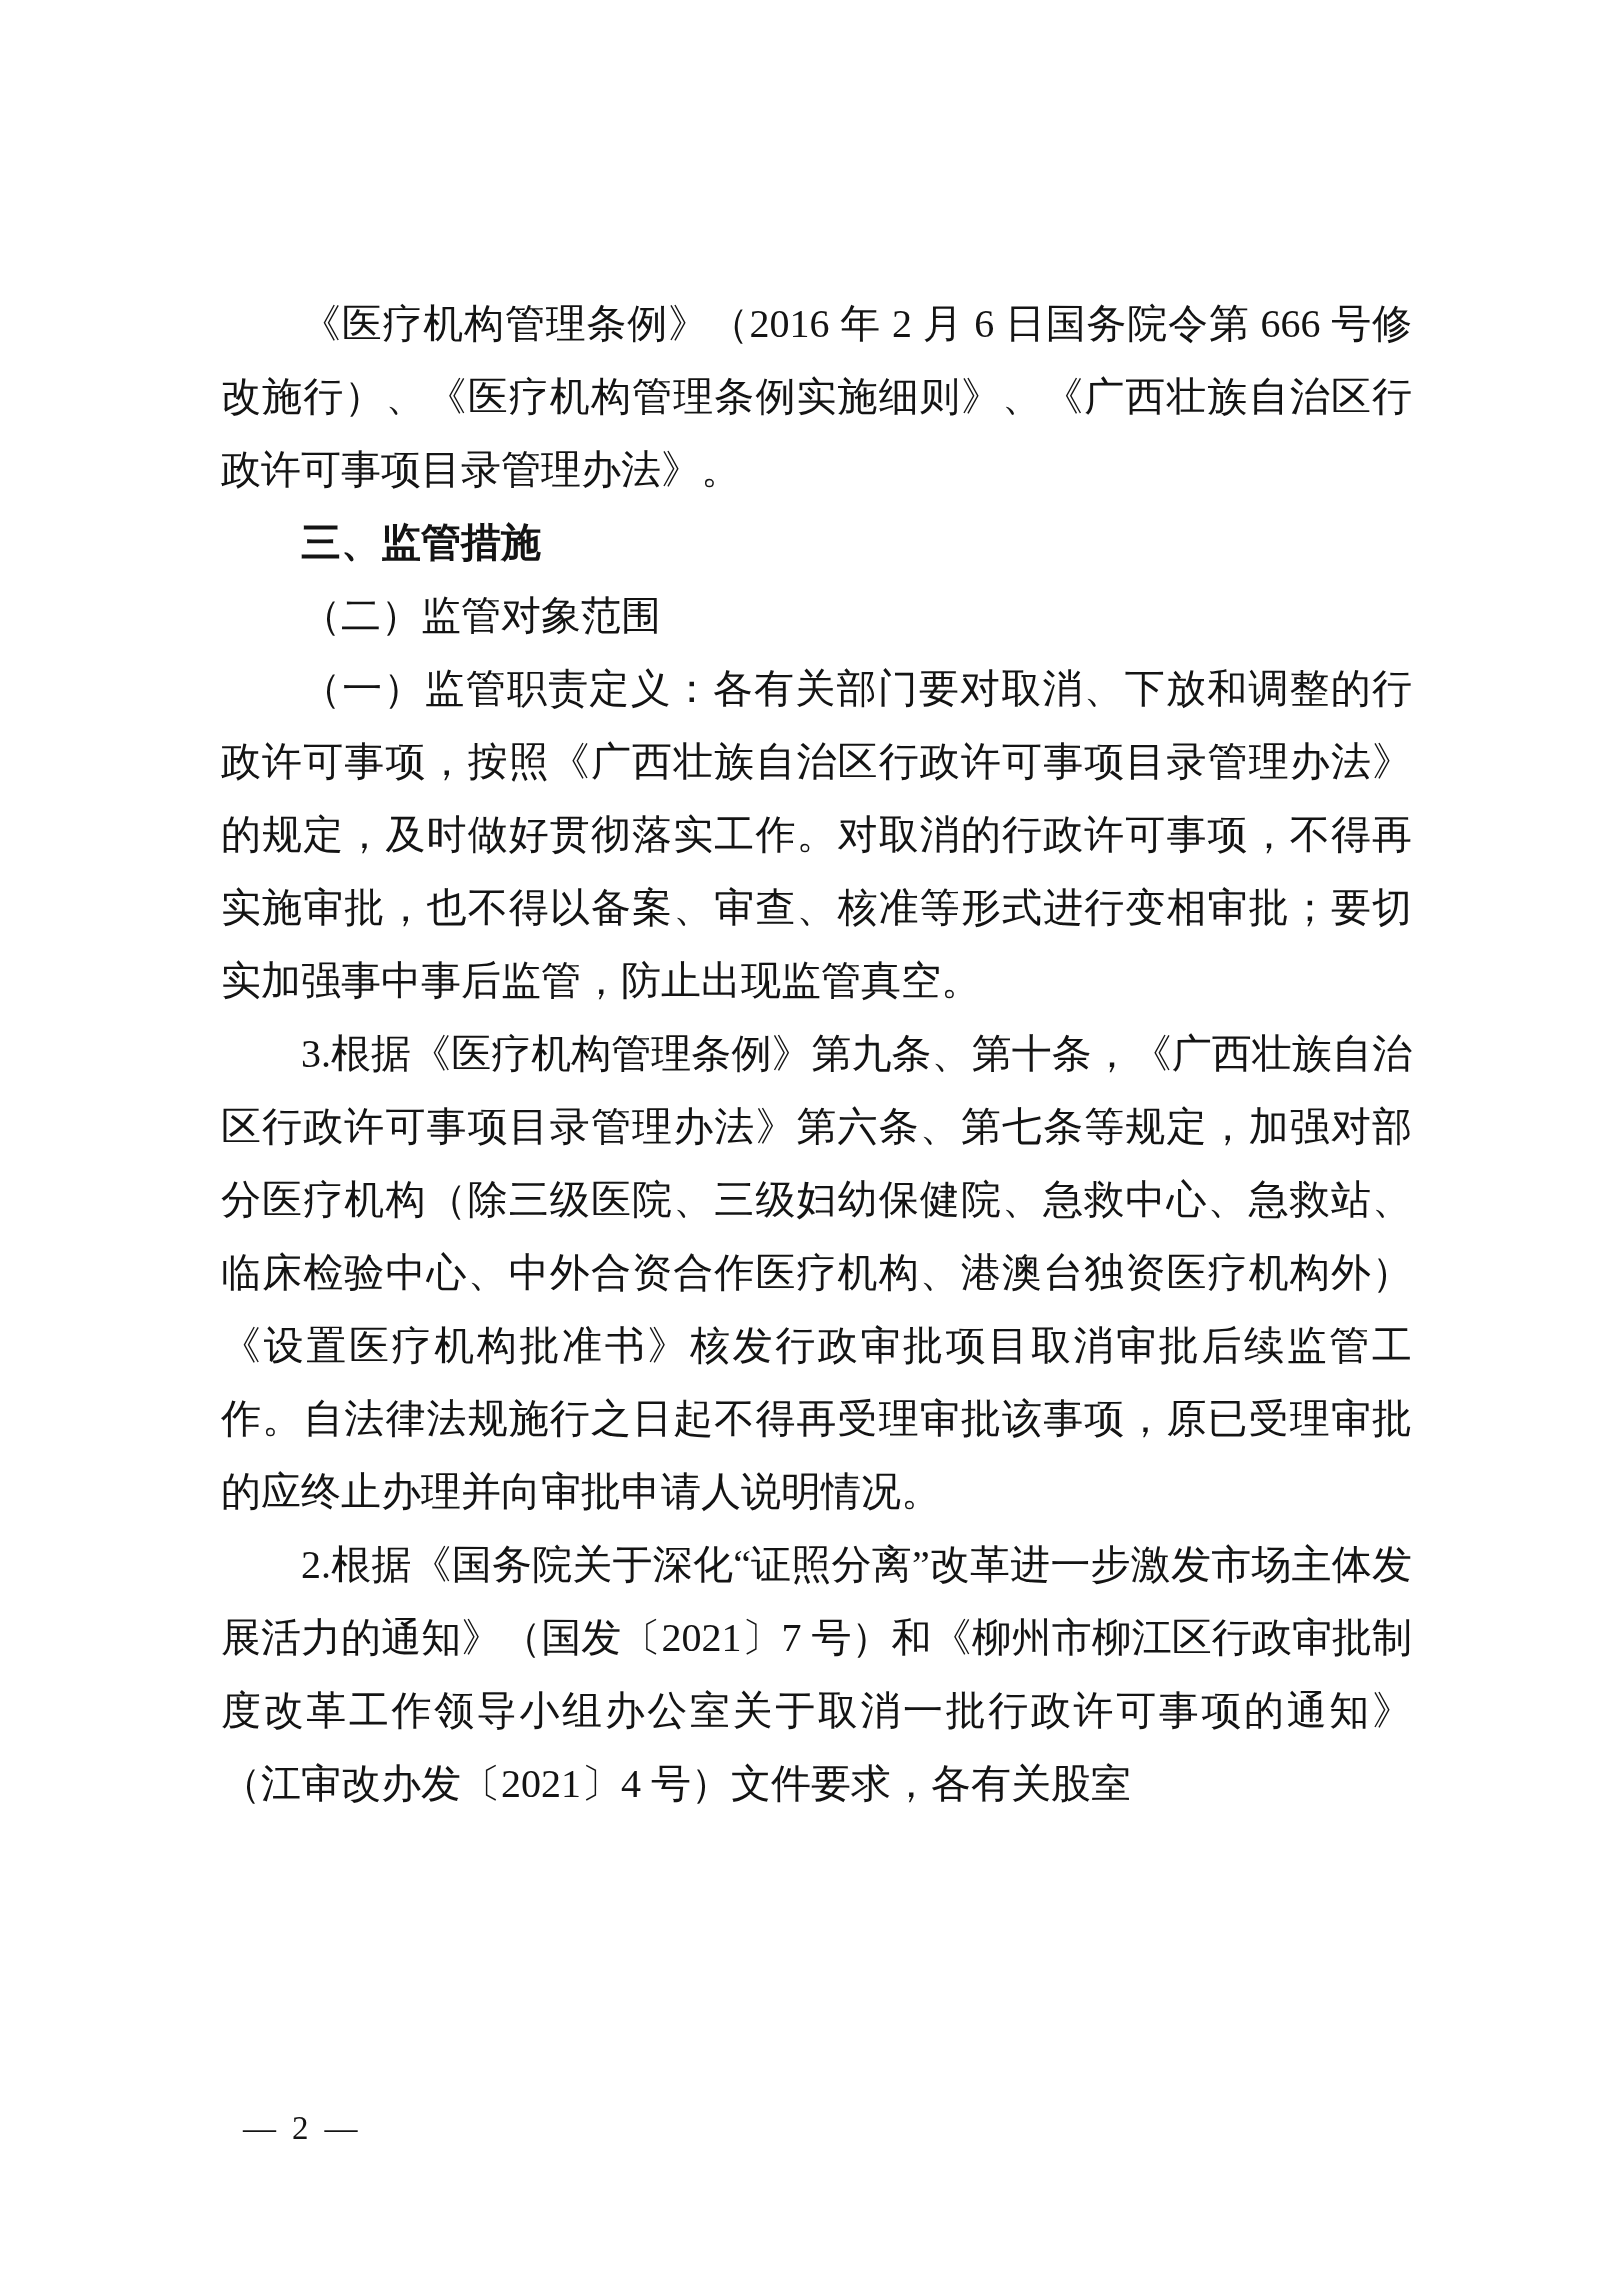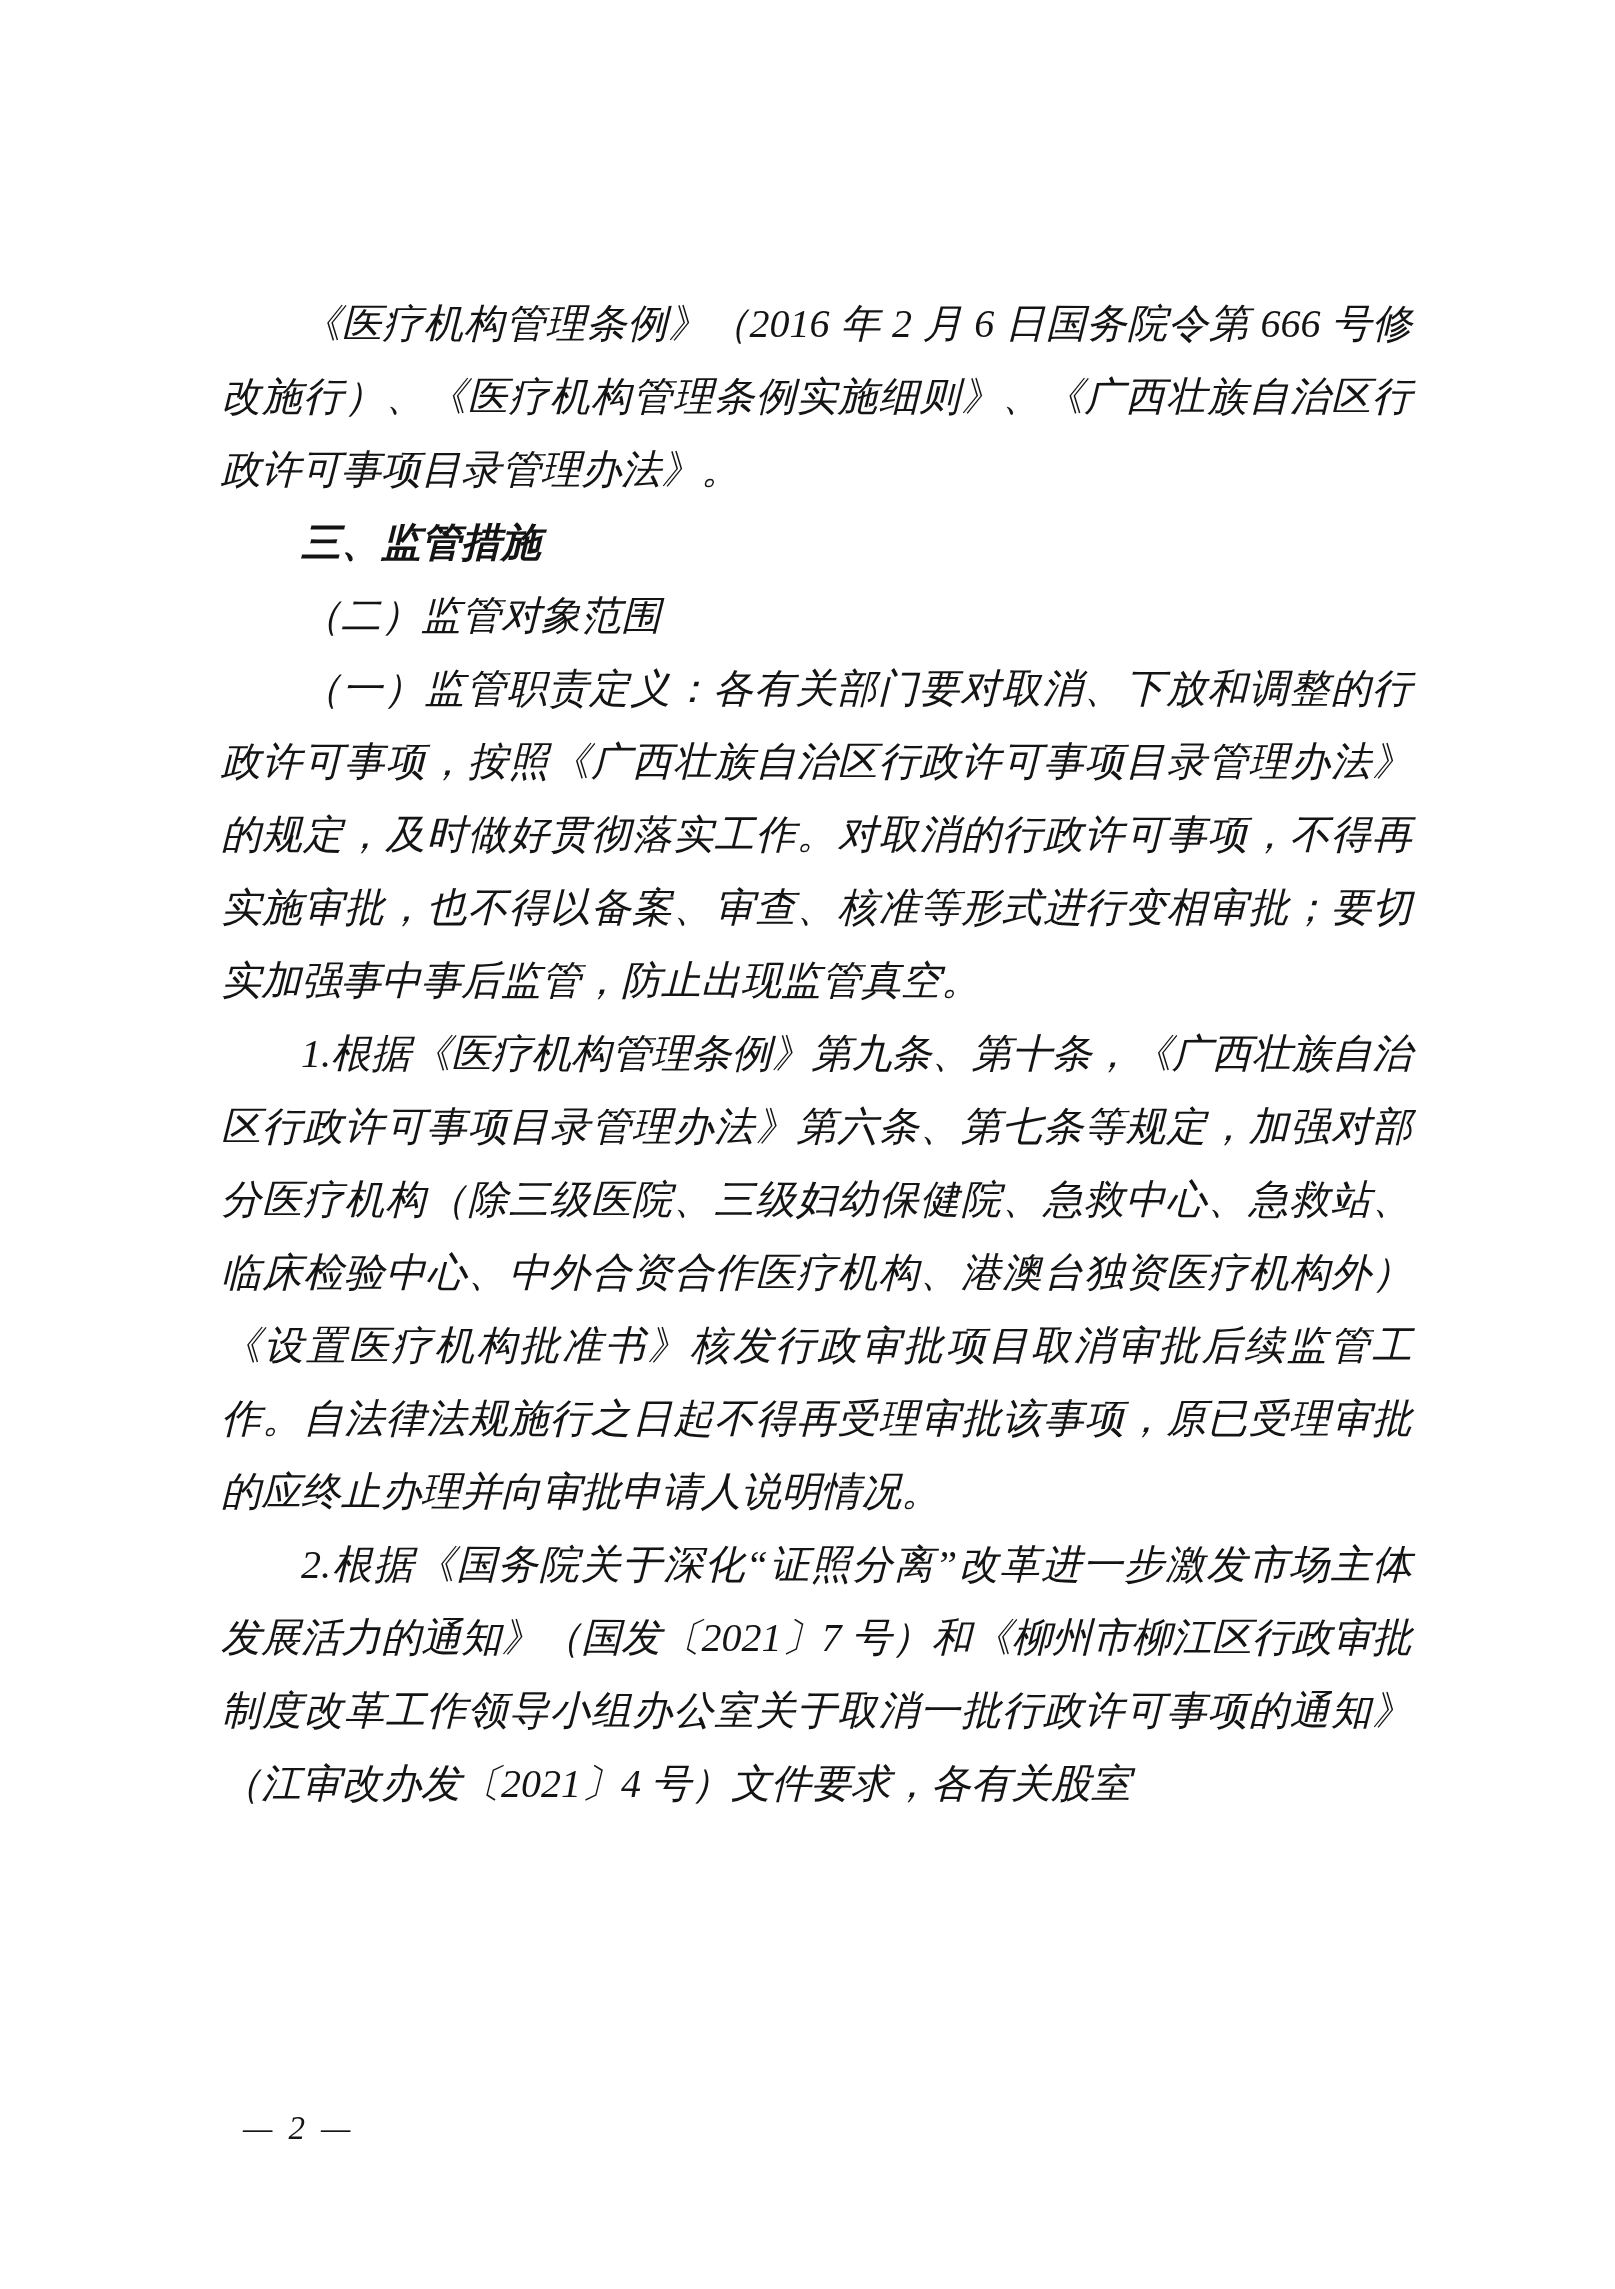--- a/index.html
+++ b/index.html
@@ -8,21 +8,20 @@
     background: #ffffff;
   }
   .page {
     position: relative;
     width: 1615px;
     height: 2186px;
     background: #ffffff;
     overflow: hidden;
     font-family: "Liberation Serif", serif;
     color: #141414;
-    font-style: italic;
   }
   .text-block {
     position: absolute;
     left: 221px;
     top: 287px;
     width: 1191px;
     font-size: 40px;
     line-height: 73px;
     text-align: justify;
     text-justify: inter-character;
@@ -51,19 +50,19 @@
 </style>
 </head>
 <body>
 
 <div class="page">
   <div class="text-block">
     <p>《医疗机构管理条例》（2016 年 2 月 6 日国务院令第 666 号修改施行）、《医疗机构管理条例实施细则》、《广西壮族自治区行政许可事项目录管理办法》。</p>
     <p class="heading">三、监管措施</p>
     <p>（二）监管对象范围</p>
     <p>（一）监管职责定义：各有关部门要对取消、下放和调整的行政许可事项，按照《广西壮族自治区行政许可事项目录管理办法》的规定，及时做好贯彻落实工作。对取消的行政许可事项，不得再实施审批，也不得以备案、审查、核准等形式进行变相审批；要切实加强事中事后监管，防止出现监管真空。</p>
-    <p>1.根据《医疗机构管理条例》第九条、第十条，《广西壮族自治区行政许可事项目录管理办法》第六条、第七条等规定，加强对部分医疗机构（除三级医院、三级妇幼保健院、急救中心、急救站、临床检验中心、中外合资合作医疗机构、港澳台独资医疗机构外）《设置医疗机构批准书》核发行政审批项目取消审批后续监管工作。自法律法规施行之日起不得再受理审批该事项，原已受理审批的应终止办理并向审批申请人说明情况。</p>
+    <p>3.根据《医疗机构管理条例》第九条、第十条，《广西壮族自治区行政许可事项目录管理办法》第六条、第七条等规定，加强对部分医疗机构（除三级医院、三级妇幼保健院、急救中心、急救站、临床检验中心、中外合资合作医疗机构、港澳台独资医疗机构外）《设置医疗机构批准书》核发行政审批项目取消审批后续监管工作。自法律法规施行之日起不得再受理审批该事项，原已受理审批的应终止办理并向审批申请人说明情况。</p>
     <p>2.根据《国务院关于深化“证照分离”改革进一步激发市场主体发展活力的通知》（国发〔2021〕7 号）和《柳州市柳江区行政审批制度改革工作领导小组办公室关于取消一批行政许可事项的通知》（江审改办发〔2021〕4 号）文件要求，各有关股室</p>
   </div>
 
   <div class="page-number">— 2 —</div>
 </div>
 
 
 </body></html>

